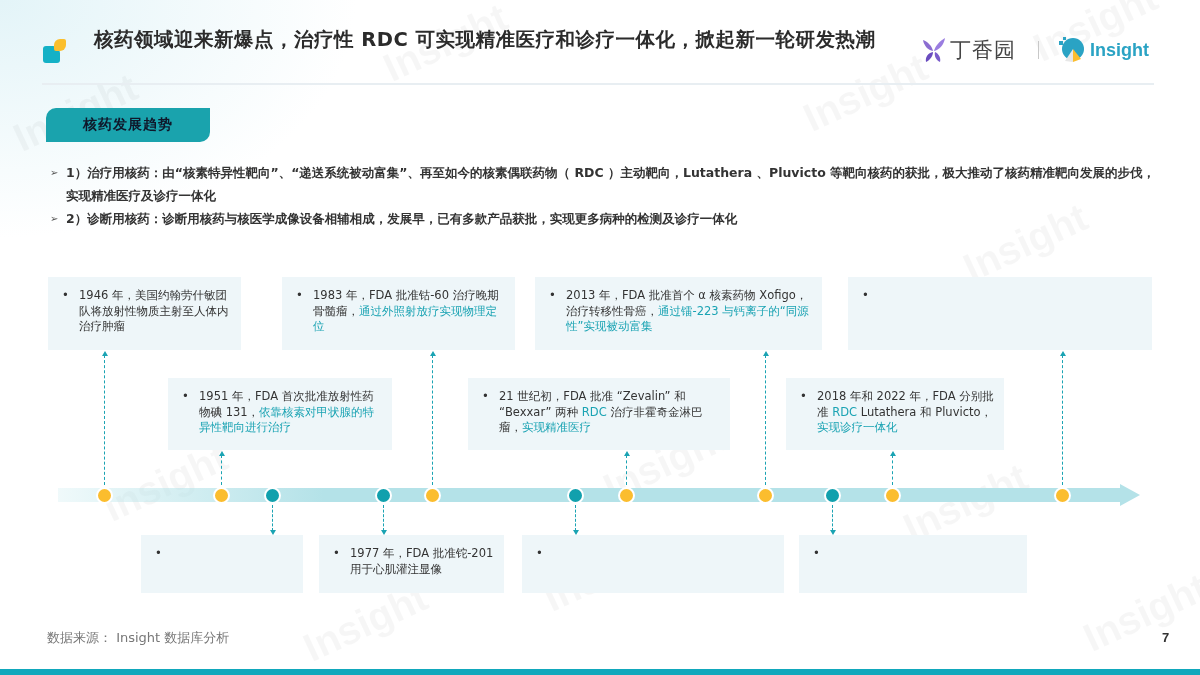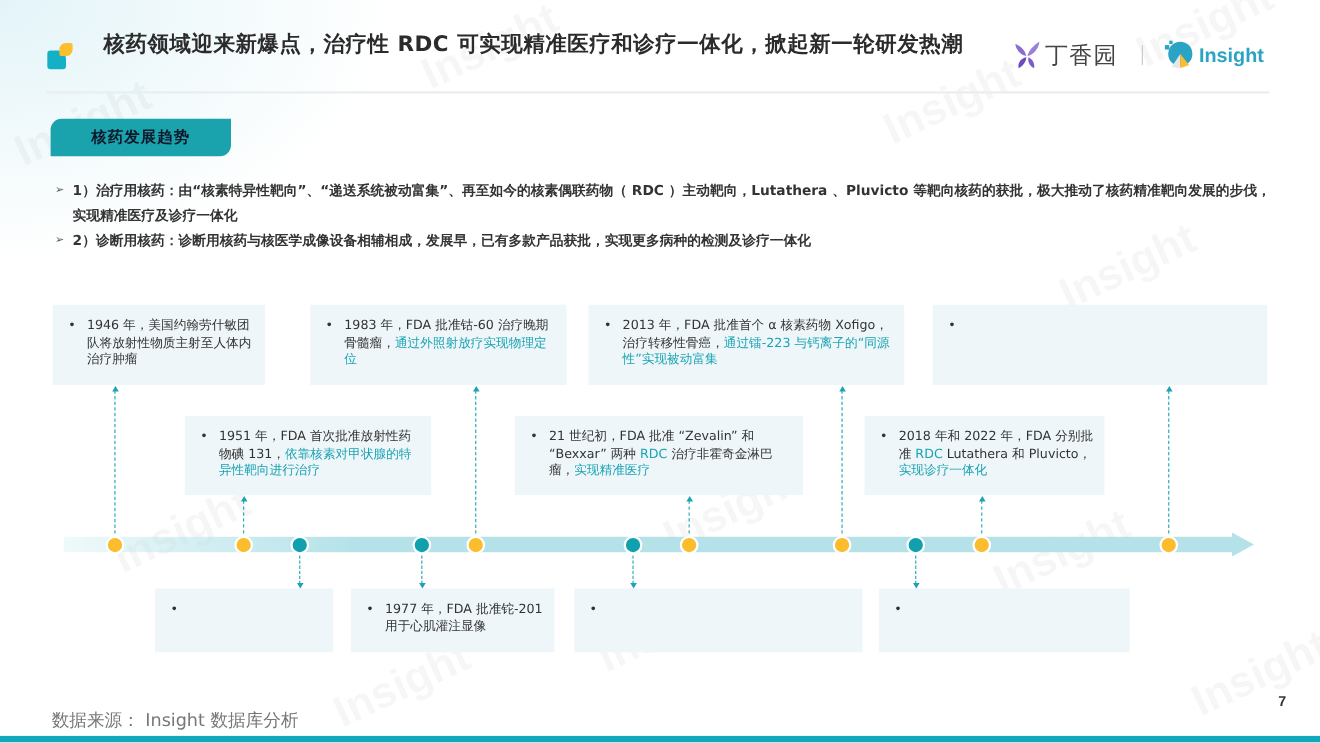--- a/index.html
+++ b/index.html
@@ -47,21 +47,21 @@
   .vline::after { content: ""; position: absolute; left: -4px; width: 0; height: 0; }
   .vline.up::after { top: -4px; border-left: 3px solid transparent; border-right: 3px solid transparent; border-bottom: 5px solid #1aa3b3; left: -3.5px; }
   .vline.down::after { bottom: -4px; border-left: 3px solid transparent; border-right: 3px solid transparent; border-top: 5px solid #1aa3b3; left: -3.5px; }
 
   .card { position: absolute; background: #eef6f9; padding: 11px 10px 10px 14px; font-size: 11.5px; line-height: 15.5px; color: #333; }
   .card .bul { position: absolute; left: 14px; top: 11px; }
   .card .txt { display: block; padding-left: 17px; }
   .hl { color: #1aa3b3; }
   sup { font-size: 8px; }
 
-  .source { position: absolute; left: 47px; top: 629px; font-size: 16px; color: #777; margin-top: 16px; }
+  .source { position: absolute; left: 47px; top: 629px; font-size: 13px; color: #777; }
   .page-num { position: absolute; left: 1162px; top: 630px; font-size: 13px; font-weight: bold; color: #333; font-family: "Liberation Sans", sans-serif; }
   .bottom-bar { position: absolute; left: 0; top: 669px; width: 1200px; height: 6px; background: #11a8bc; }
 </style>
 </head>
 <body>
 
 <div class="bg-grad"></div>
 
 <div class="watermark" style="left:380px;top:20px;">Insight</div>
 <div class="watermark" style="left:1030px;top:0px;">Insight</div>

